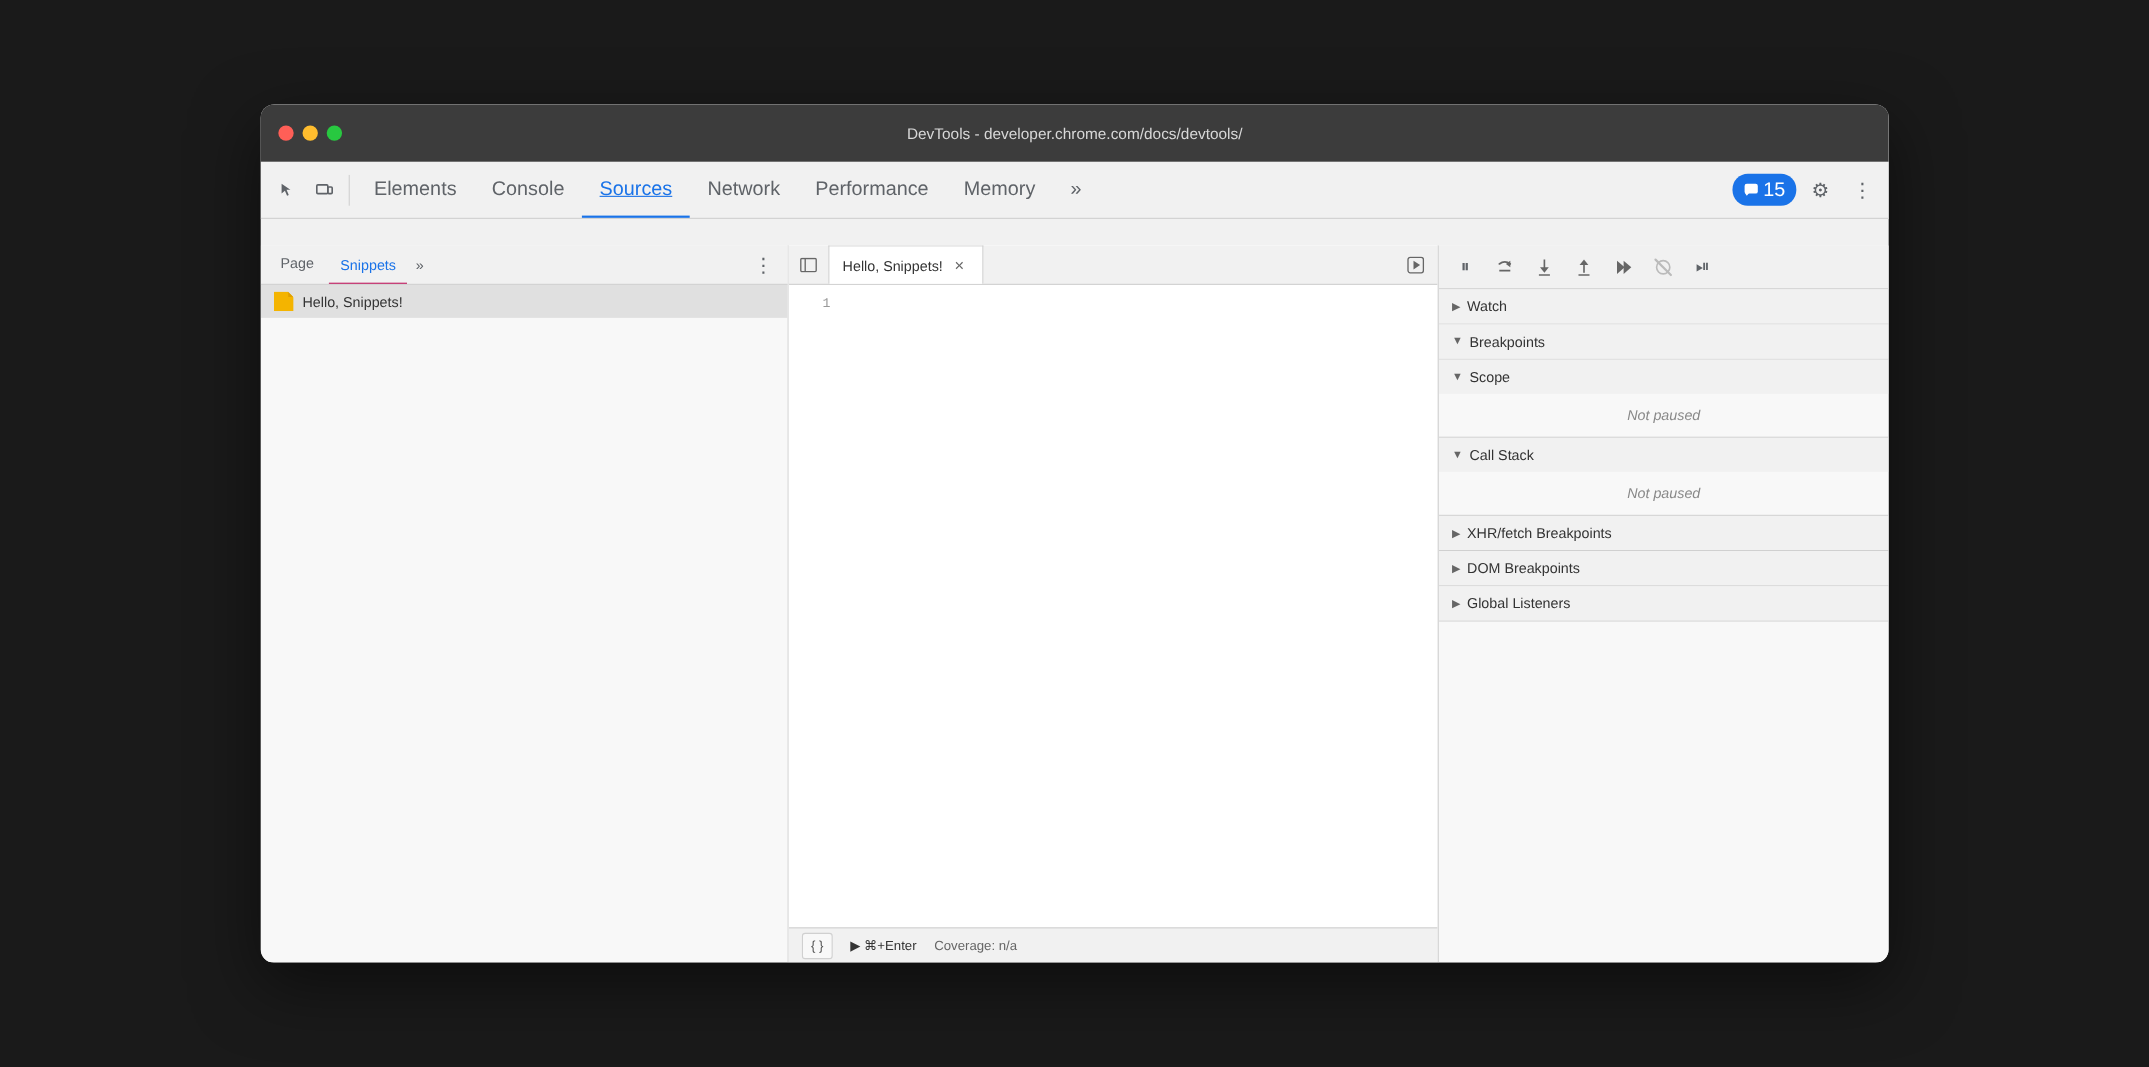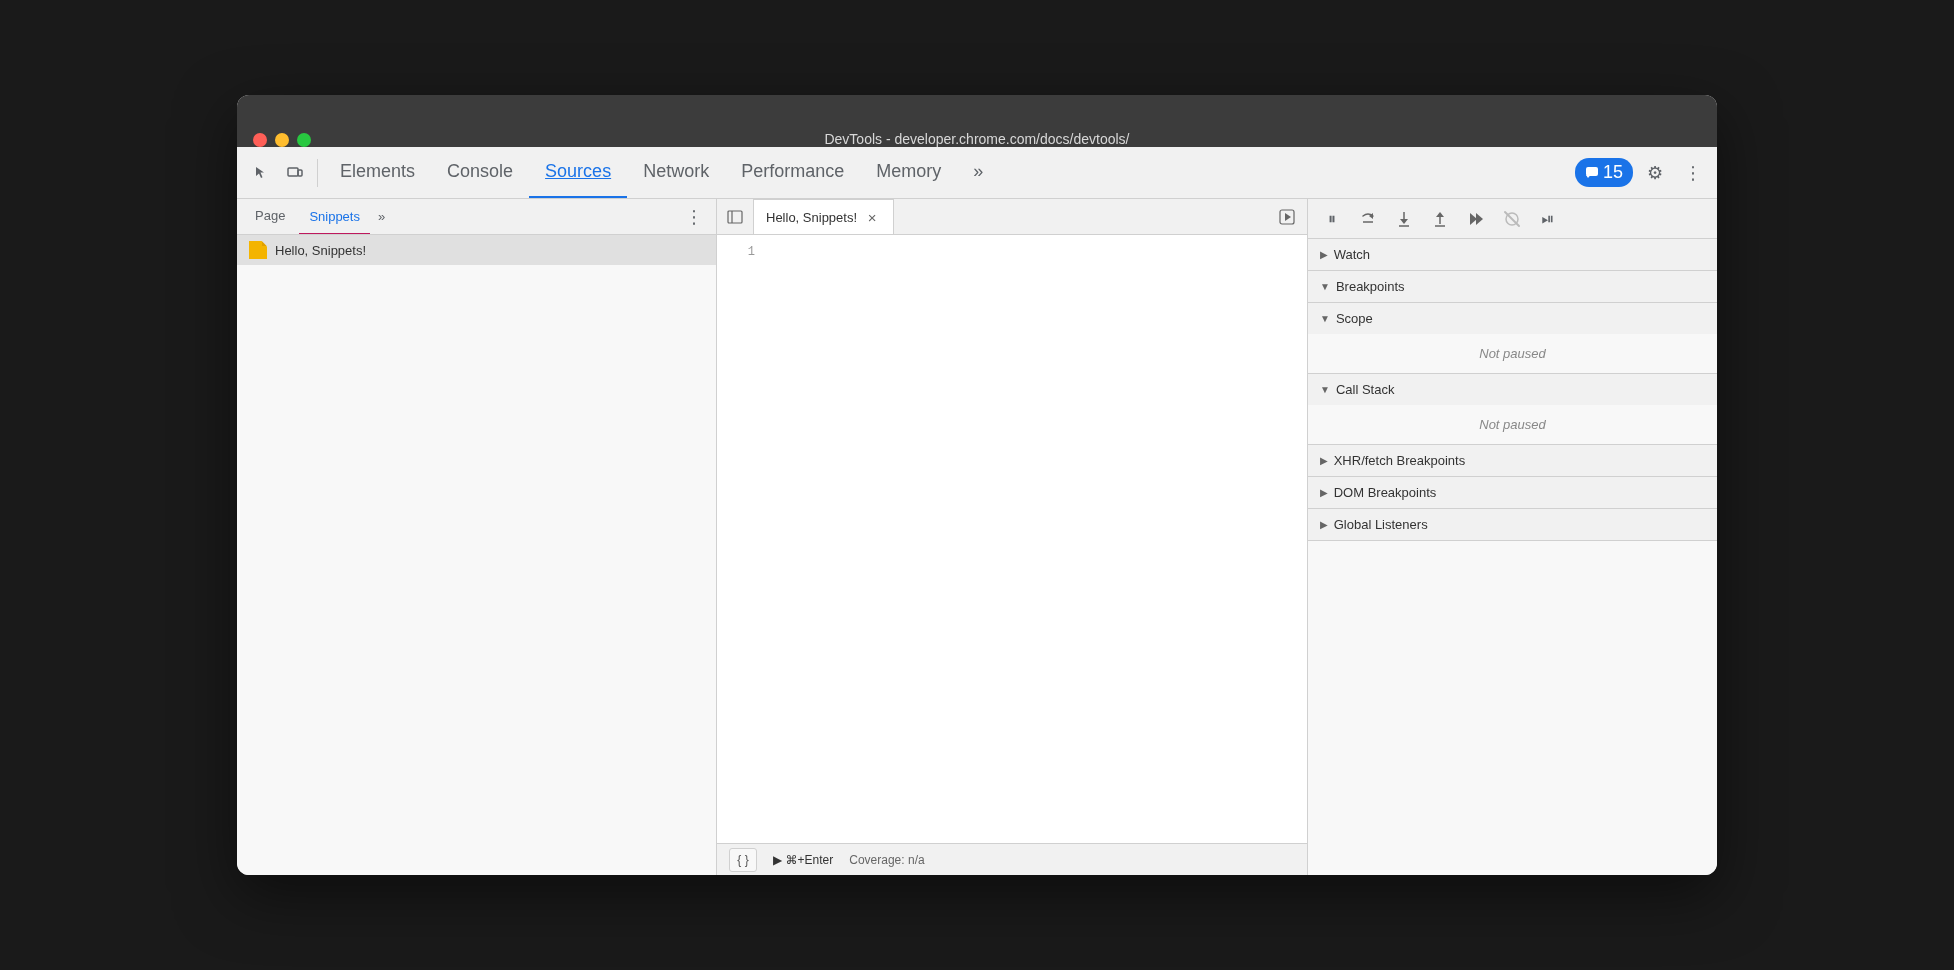--- a/index.html
+++ b/index.html
@@ -19,21 +19,21 @@
       overflow: hidden;
       box-shadow: 0 20px 60px rgba(0,0,0,0.5);
       display: flex;
       flex-direction: column;
     }
     
     .title-bar {
       background: #3c3c3c;
       height: 52px;
       display: flex;
-      align-items: flex-end;
+      align-items: center;
       padding: 0 16px;
       flex-shrink: 0;
       position: relative;
     }
     .traffic-lights {
       display: flex;
       gap: 8px;
       align-items: center;
     }
     .traffic-light {
@@ -131,20 +131,21 @@
       color: #5f6368;
       font-size: 18px;
       border-radius: 4px;
     }
 
     
     .main-content {
       display: flex;
       flex: 1;
       overflow: hidden;
+      margin-top: 24px;
     }
 
     
     .sidebar {
       width: 480px;
       background: #f8f8f8;
       border-right: 1px solid #d0d0d0;
       display: flex;
       flex-direction: column;
       flex-shrink: 0;

